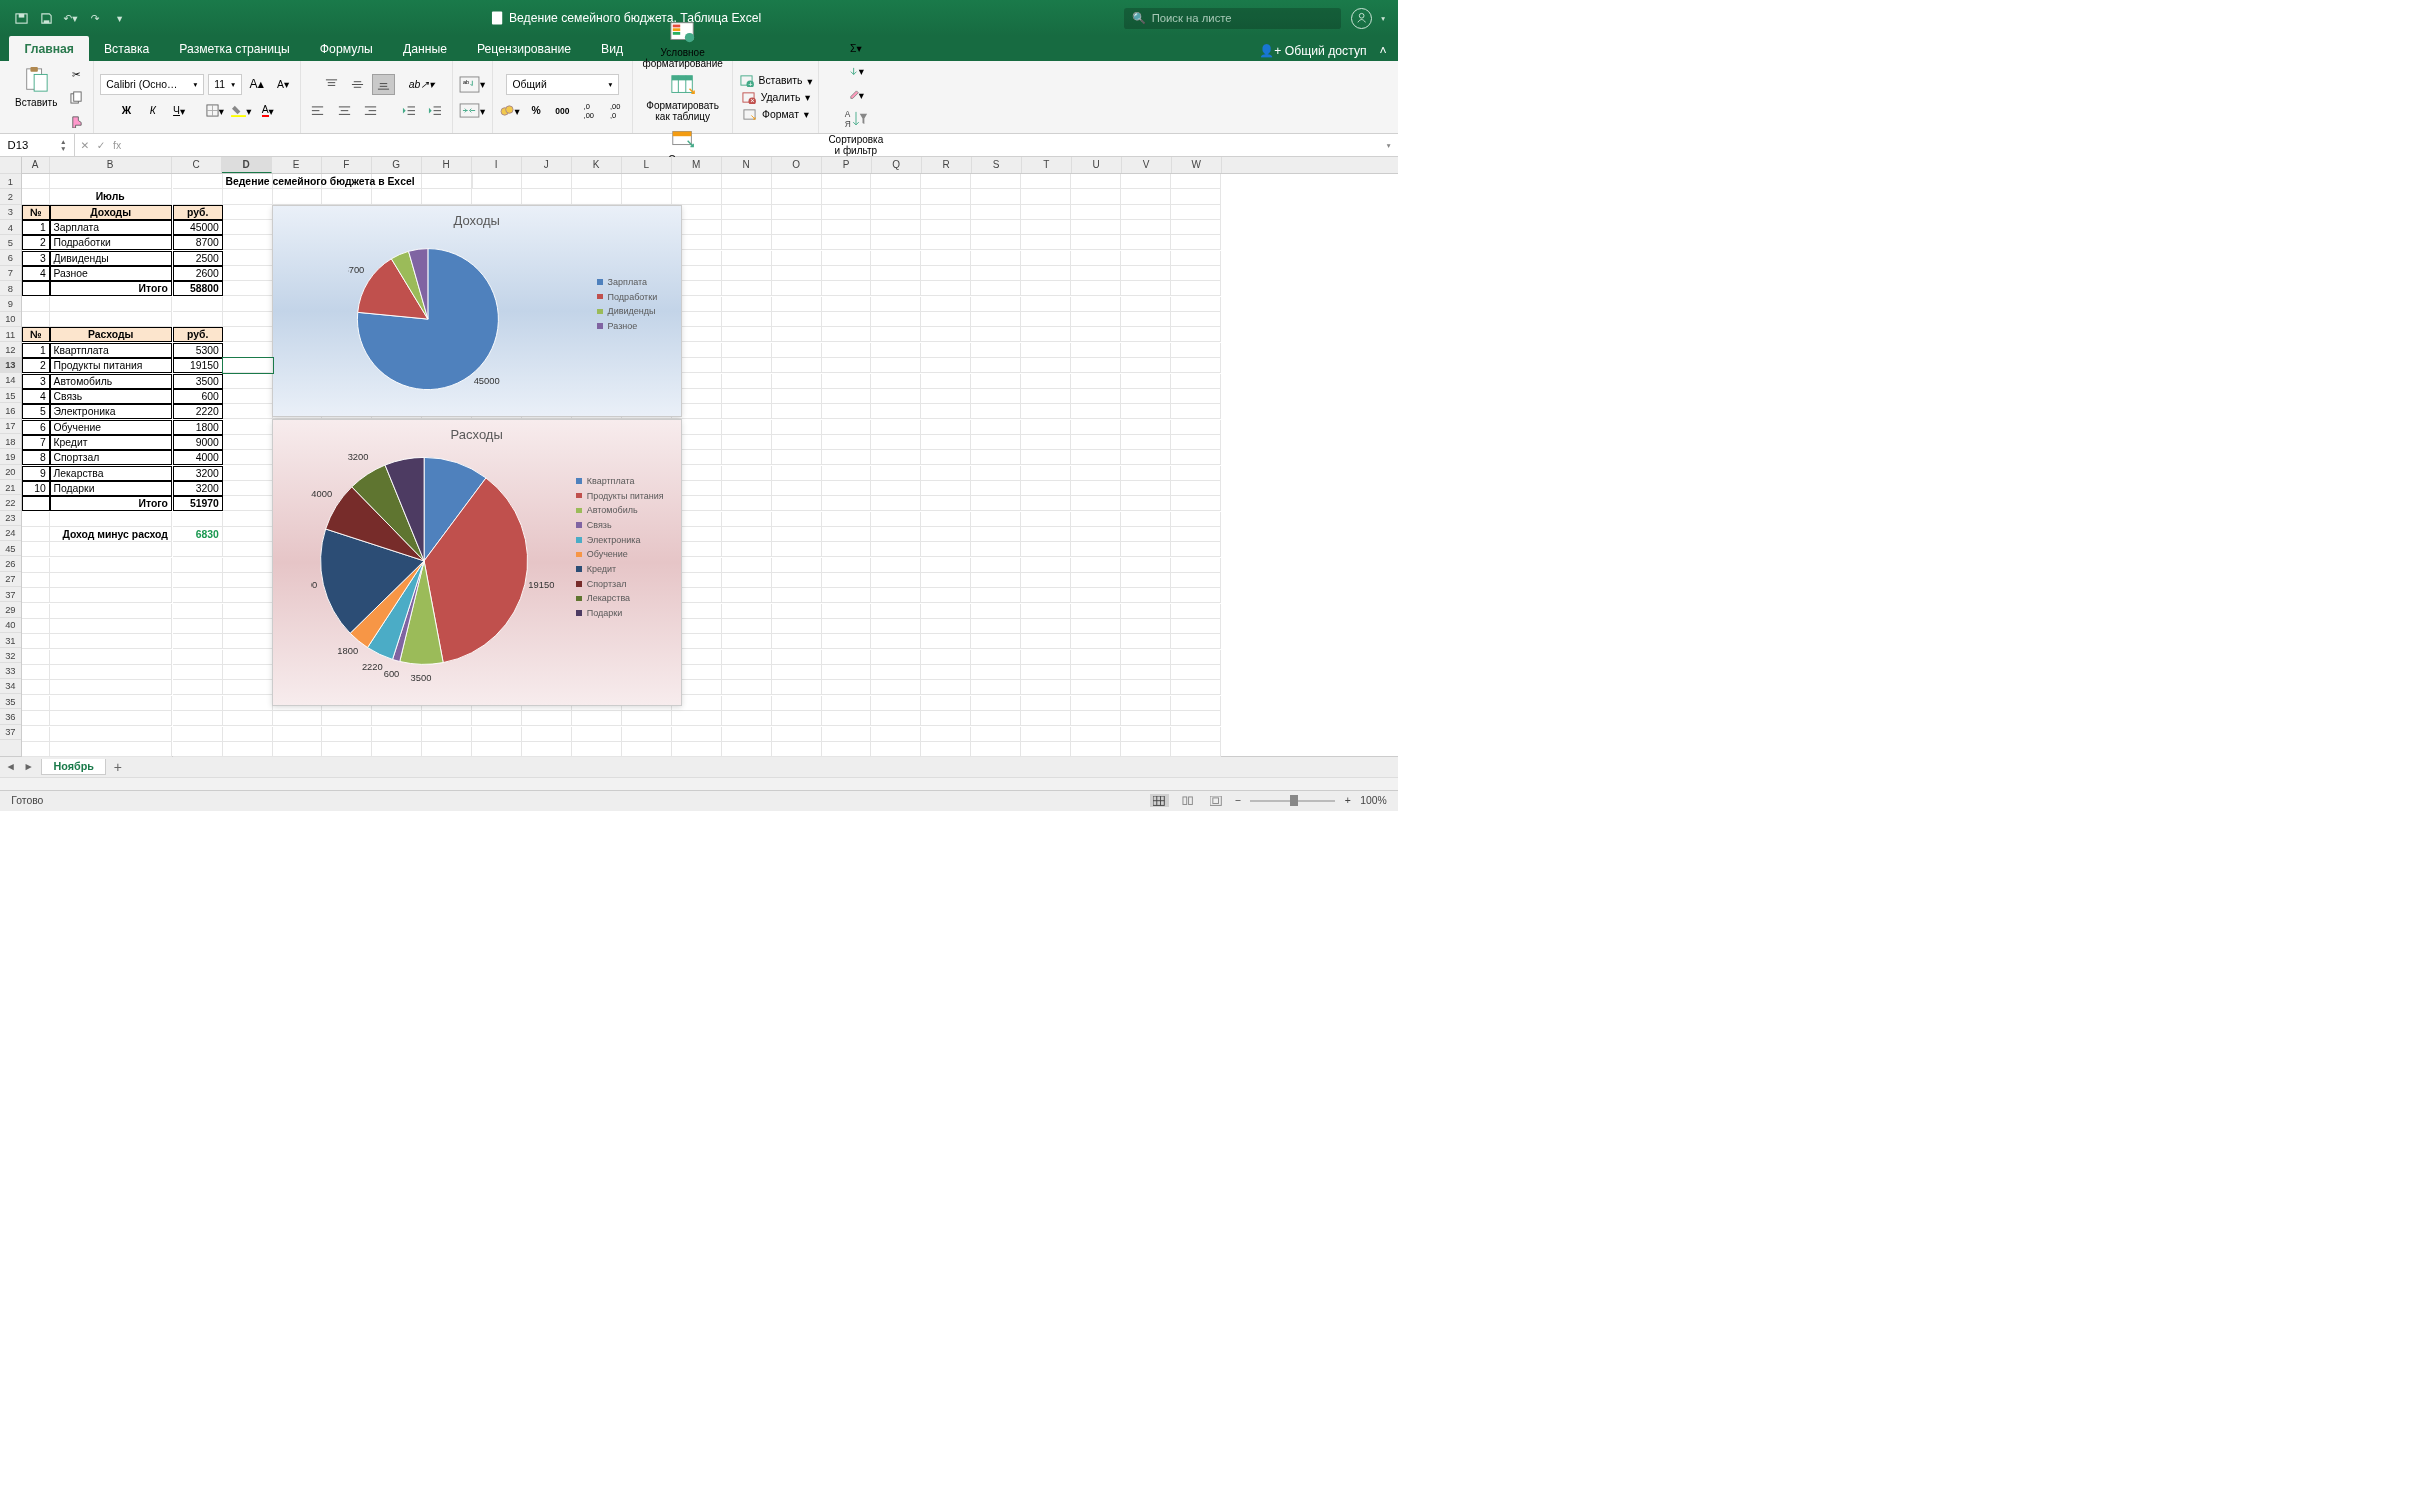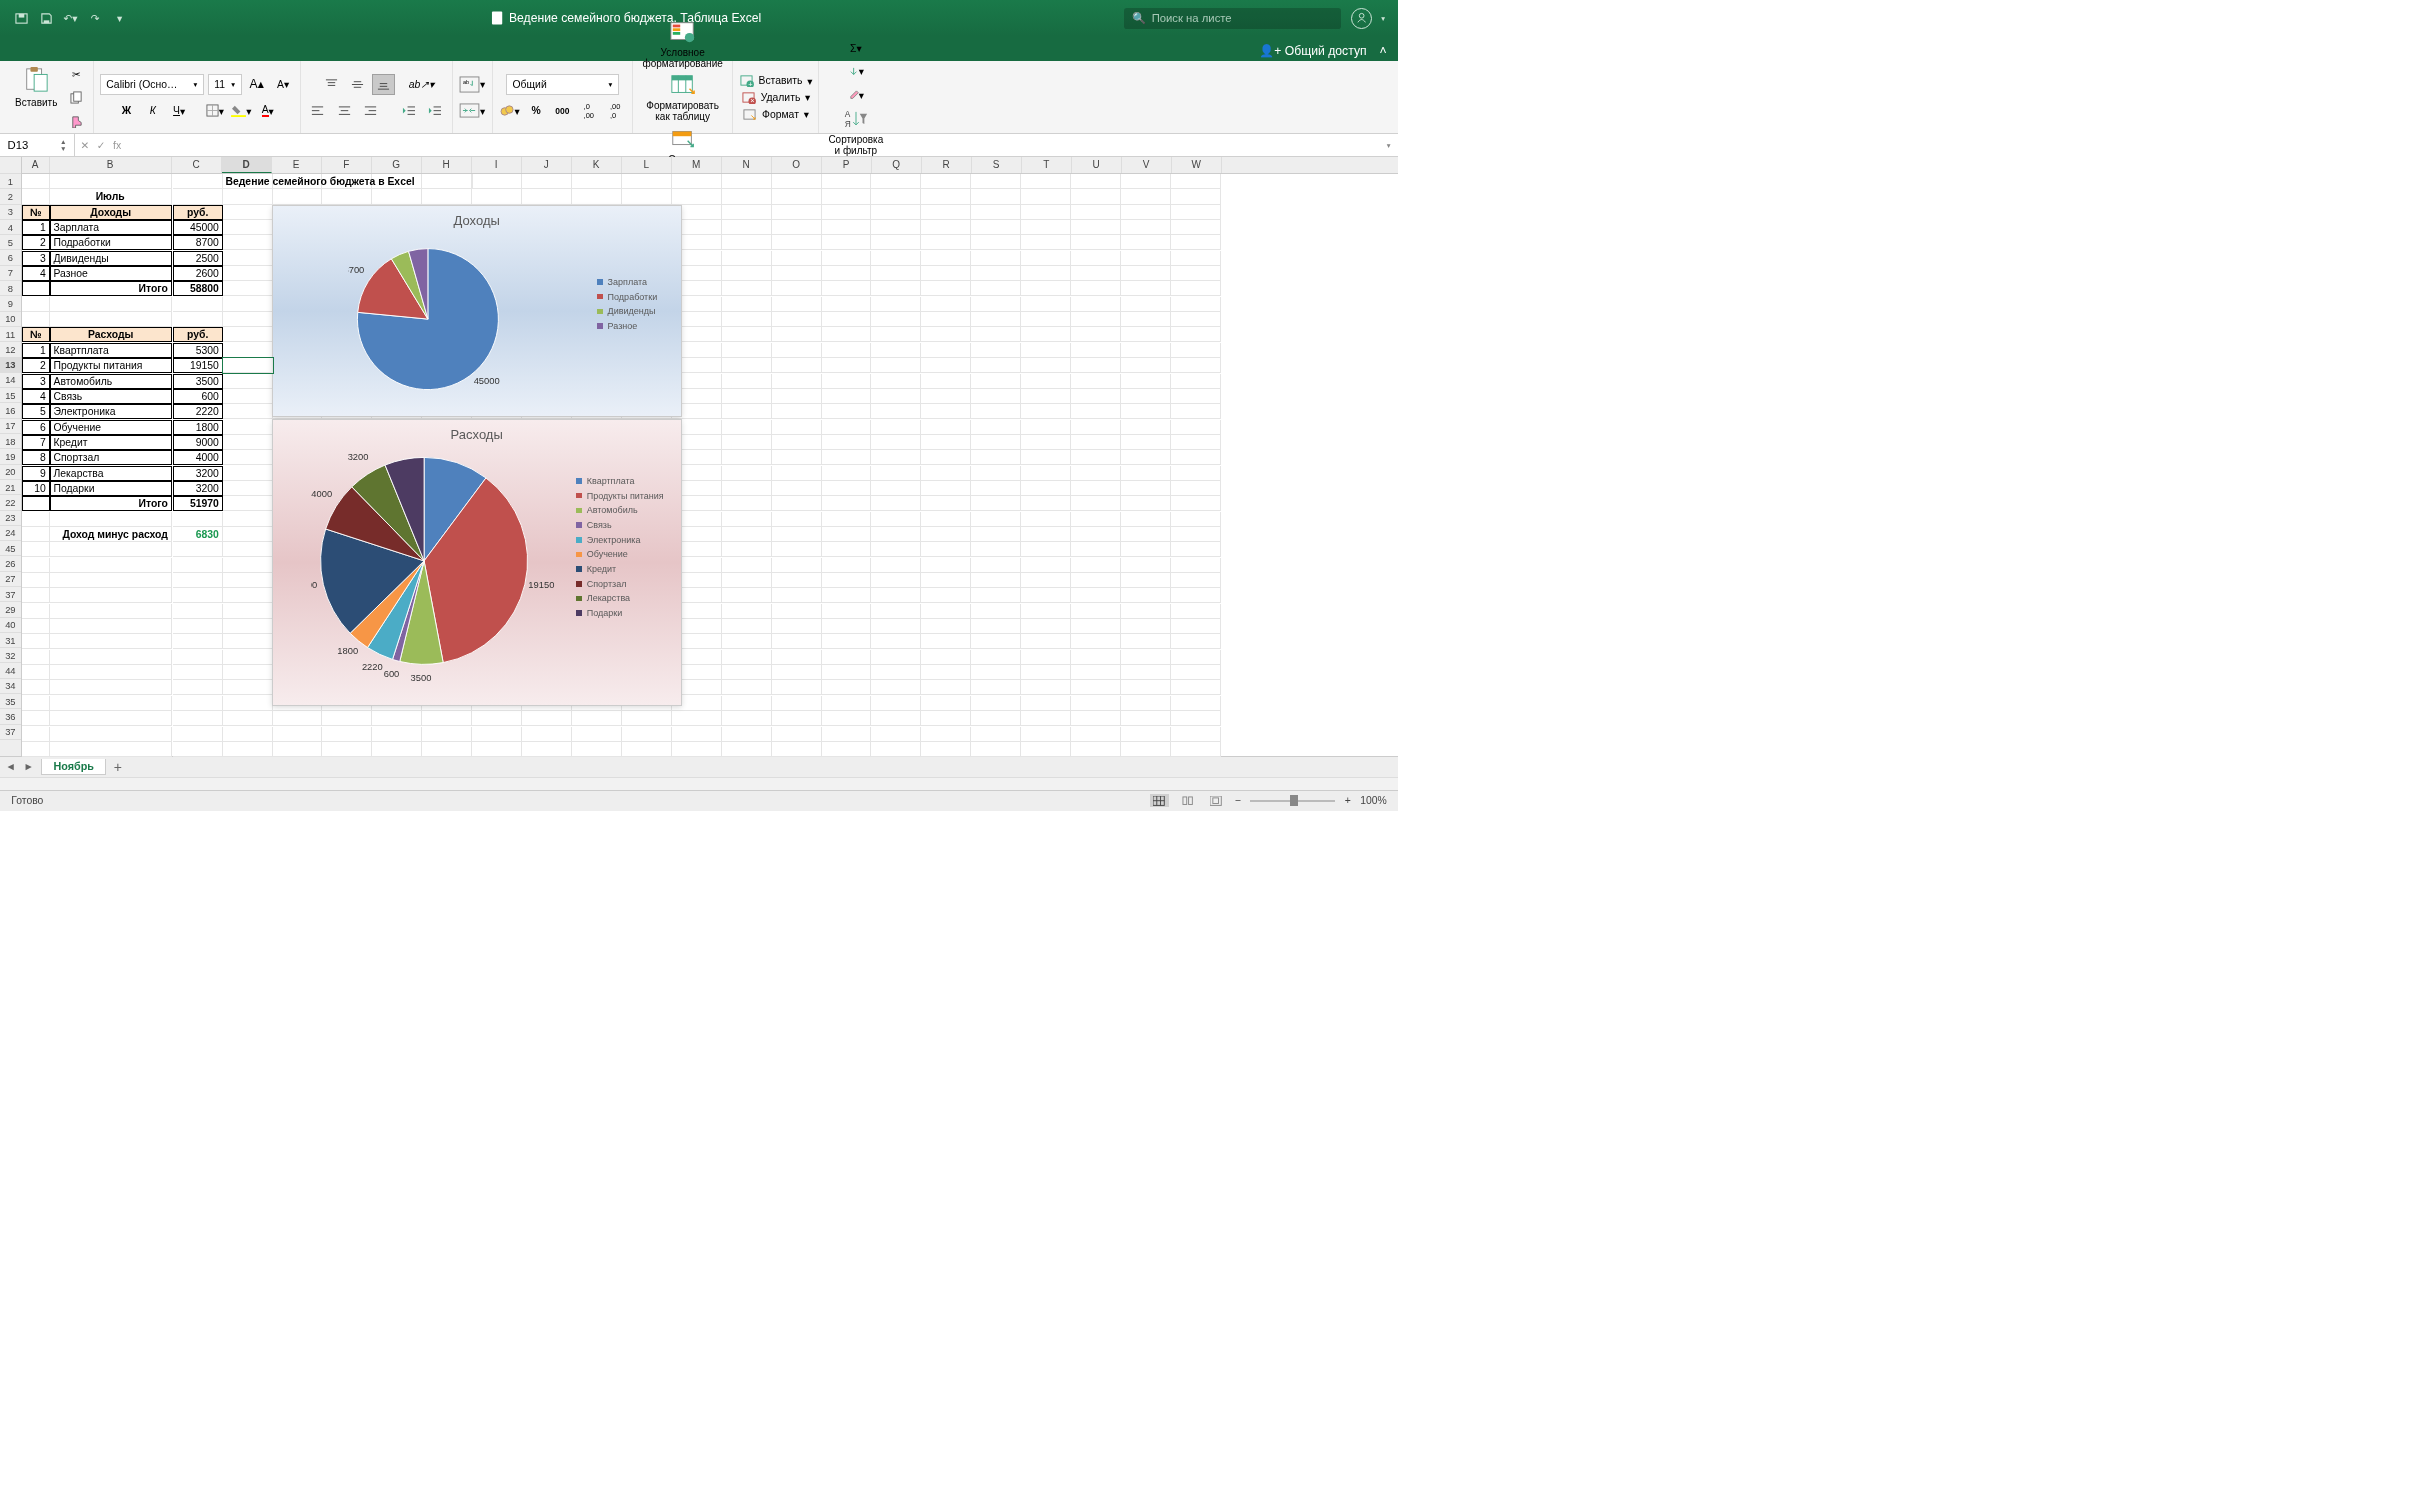--- a/index.html
+++ b/index.html
@@ -96,20 +96,29 @@
         <svg width="11.3" height="11.3" viewBox="0 0 12 12">
           <circle cx="6" cy="4" r="2.5" fill="none" stroke="#cce5d7"></circle>
           <path d="M2 11c1-2 3-3 4-3s3 1 4 3" fill="none" stroke="#cce5d7"></path>
         </svg>
       </span>
     <span style="font-size:7.5px">▾</span>
   </div>
 </div>
 
 <div class="tabstrip">
+  <div id="tabs-host" style="display: flex;">
+      <div class="tab active">Главная</div>
+      <div class="tab">Вставка</div>
+      <div class="tab">Разметка страницы</div>
+      <div class="tab">Формулы</div>
+      <div class="tab">Данные</div>
+      <div class="tab">Рецензирование</div>
+      <div class="tab">Вид</div>
+    </div>
   <div class="tabstrip-right">
     <span>👤+ <span>Общий доступ</span></span>
     <span>˄</span>
   </div>
 </div>
 
 <div class="ribbon">
   <div class="ribbon-group">
     <div style="display:flex;gap:3.8px;align-items:flex-start">
       <div class="ribbon-bigbtn">
@@ -382,21 +391,21 @@
       <div class="rh">23</div>
       <div class="rh">24</div>
       <div class="rh">45</div>
       <div class="rh">26</div>
       <div class="rh">27</div>
       <div class="rh">37</div>
       <div class="rh">29</div>
       <div class="rh">40</div>
       <div class="rh">31</div>
       <div class="rh">32</div>
-      <div class="rh">44</div>
+      <div class="rh">33</div>
       <div class="rh">34</div>
       <div class="rh">35</div>
       <div class="rh">36</div>
       <div class="rh">37</div>
     </div>
   <div class="col-headers" id="col-headers">
       <div class="ch" style="width: 28px;">A</div>
       <div class="ch" style="width: 122px;">B</div>
       <div class="ch" style="width: 50px;">C</div>
       <div class="ch sel" style="width: 50px;">D</div>

